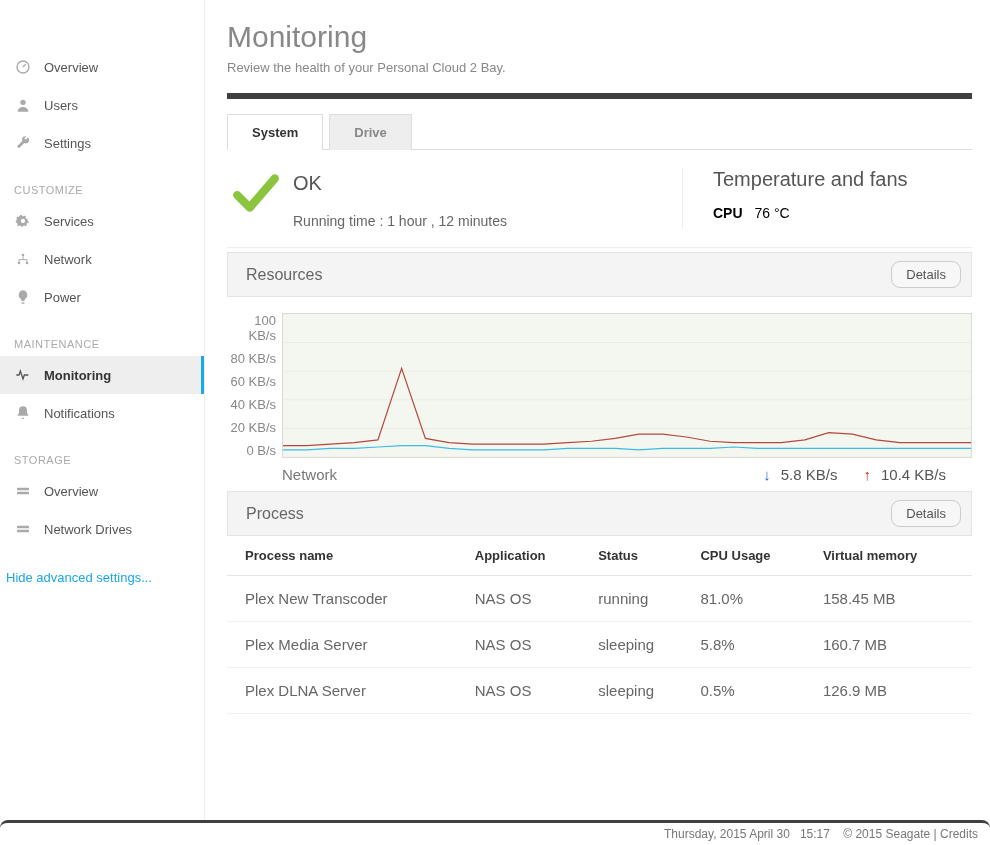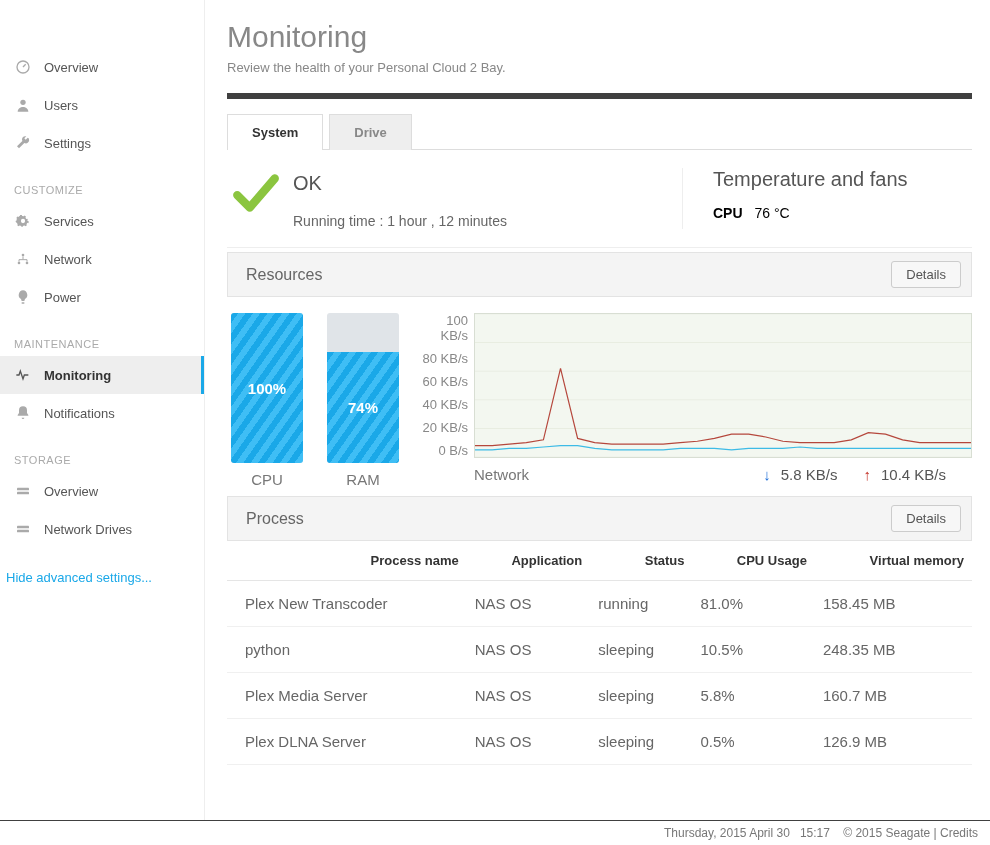--- a/index.html
+++ b/index.html
@@ -27,45 +27,45 @@
   .check { width:50px; height:50px; margin:0 12px 0 4px; color:#8bc53f;}
   .status-txt .lbl { font-size:20px; color:#555; padding-top:4px;}
   .status-txt .running { color:#666; padding-top:18px; font-size:14px;}
   .temp-box { width:280px; border-left:1px solid #eee; padding-left:30px;}
   .temp-box .lbl { font-size:20px; color:#555;}
   .temp-box .cpu { padding-top:14px; font-size:14px; color:#000000;}
   .temp-box .cpu b { margin-right:12px;}
   
   .section-hd { display:flex; align-items:center; justify-content:space-between; background:#f4f4f4; border:1px solid #e3e3e3; padding:8px 10px 8px 18px; margin-top:4px;}
   .section-hd .name { font-size:16px; color:#666;}
-  .btn { background:#f7f7f7; border:1px solid #ccc; border-radius:3px; padding:5px 14px; font-size:13px; color:#555; cursor:pointer;}
+  .btn { background:#f7f7f7; border:1px solid #ccc; border-radius:9px; padding:5px 14px; font-size:13px; color:#555; cursor:pointer;}
   
   .resources { display:flex; padding:16px 0 2px 0; gap:20px;}
   .bars { display:flex; gap:24px; padding-left:4px;}
   .bar-wrap { width:72px; text-align:center;}
   .bar-outer { width:72px; height:150px; background:#e0e4e8; border-radius:3px; position:relative; overflow:hidden;}
   .bar-fill { position:absolute; left:0; right:0; bottom:0; background: repeating-linear-gradient(125deg,#1aa8e8 0 6px,#3fbef5 6px 12px); display:flex; align-items:center; justify-content:center; color:#fff; font-weight:bold; font-size:15px;}
   .bar-label { padding-top:8px; color:#777; font-size:15px;}
   .net-area { flex:1; }
   .net-chart-wrap { display:flex; }
   .ytick-col { width:55px; display:flex; flex-direction:column; justify-content:space-between; height:145px; text-align:right; font-size:13px; color:#888;}
   .net-chart { flex:1; height:145px; background:#f3f7f0; border:1px solid #d8ded3; position:relative;}
   .net-foot { display:flex; align-items:center; padding:8px 0 0 55px; color:#555; font-size:15px;}
   .net-foot .netlbl { flex:1; color:#777;}
   .net-foot .val { margin-left:10px; margin-right:26px;}
   .arrow { font-size:15px; font-weight:bold;}
   .arrow.down { color:#1f6fd8;}
   .arrow.up { color:#c4342a;}
   
   table.process { width:100%; border-collapse:collapse; margin-top:0;}
-  table.process th { text-align:right; padding:12px 8px; font-size:13px; color:#333; border-bottom:1px solid #e5e5e5; background:#fff; font-weight:bold;}
+  table.process th { text-align:left; padding:12px 8px; font-size:13px; color:#333; border-bottom:1px solid #e5e5e5; background:#fff; font-weight:bold;}
   table.process td { padding:14px 8px; font-size:15px; color:#666; border-bottom:1px solid #f0f0f0;}
   table.process th:first-child, table.process td:first-child { padding-left:18px;}
   
-  .footer { position:absolute; left:0; right:0; bottom:0; height:25px; border-top:1px solid #404040; background:#fff; font-size:12px; color:#777; display:flex; align-items:center; justify-content:flex-end; padding:0 12px;}
+  .footer { position:absolute; left:0; right:0; bottom:0; height:25px; border-top:3px solid #404040; background:#fff; font-size:12px; color:#777; display:flex; align-items:center; justify-content:flex-end; padding:0 12px;border-radius:8px;}
   .footer a { color:#777; text-decoration:none;}
 </style>
 </head>
 <body>
 
 <div class="layout">
 
   <div class="sidebar">
     <div id="nav-top">
         <div class="side-item">
@@ -198,34 +198,20 @@
         </div>
       </div>
     </div>
 
     <div class="section-hd">
       <span class="name">Resources</span>
       <button class="btn">Details</button>
     </div>
 
     <div class="resources">
-      <div class="bars">
-        <div class="bar-wrap">
-          <div class="bar-outer">
-              <div class="bar-fill" id="cpu-fill" style="height: 100%;">100%</div>
-            </div>
-          <div class="bar-label">CPU</div>
-        </div>
-        <div class="bar-wrap">
-          <div class="bar-outer">
-              <div class="bar-fill" id="ram-fill" style="height: 74%;">74%</div>
-            </div>
-          <div class="bar-label">RAM</div>
-        </div>
-      </div>
       <div class="net-area">
         <div class="net-chart-wrap">
           <div class="ytick-col" id="yticks">
               <div style="padding-right: 6px;">100 KB/s</div>
               <div style="padding-right: 6px;">80 KB/s</div>
               <div style="padding-right: 6px;">60 KB/s</div>
               <div style="padding-right: 6px;">40 KB/s</div>
               <div style="padding-right: 6px;">20 KB/s</div>
               <div style="padding-right: 6px;">0 B/s</div>
             </div>
@@ -268,27 +254,20 @@
         </thead>
       <tbody id="proc-body">
           <tr>
             <td>Plex New Transcoder</td>
             <td>NAS OS</td>
             <td>running</td>
             <td>81.0%</td>
             <td>158.45 MB</td>
           </tr>
           <tr>
-            <td>python</td>
-            <td>NAS OS</td>
-            <td>sleeping</td>
-            <td>10.5%</td>
-            <td>248.35 MB</td>
-          </tr>
-          <tr>
             <td>Plex Media Server</td>
             <td>NAS OS</td>
             <td>sleeping</td>
             <td>5.8%</td>
             <td>160.7 MB</td>
           </tr>
           <tr>
             <td>Plex DLNA Server</td>
             <td>NAS OS</td>
             <td>sleeping</td>

